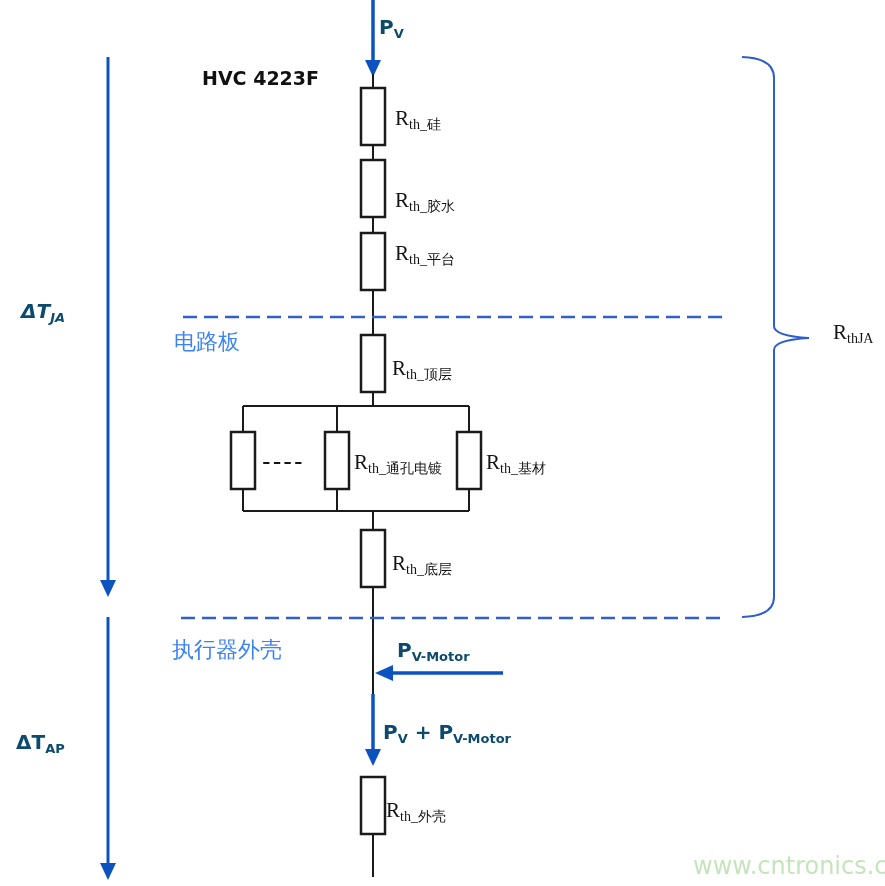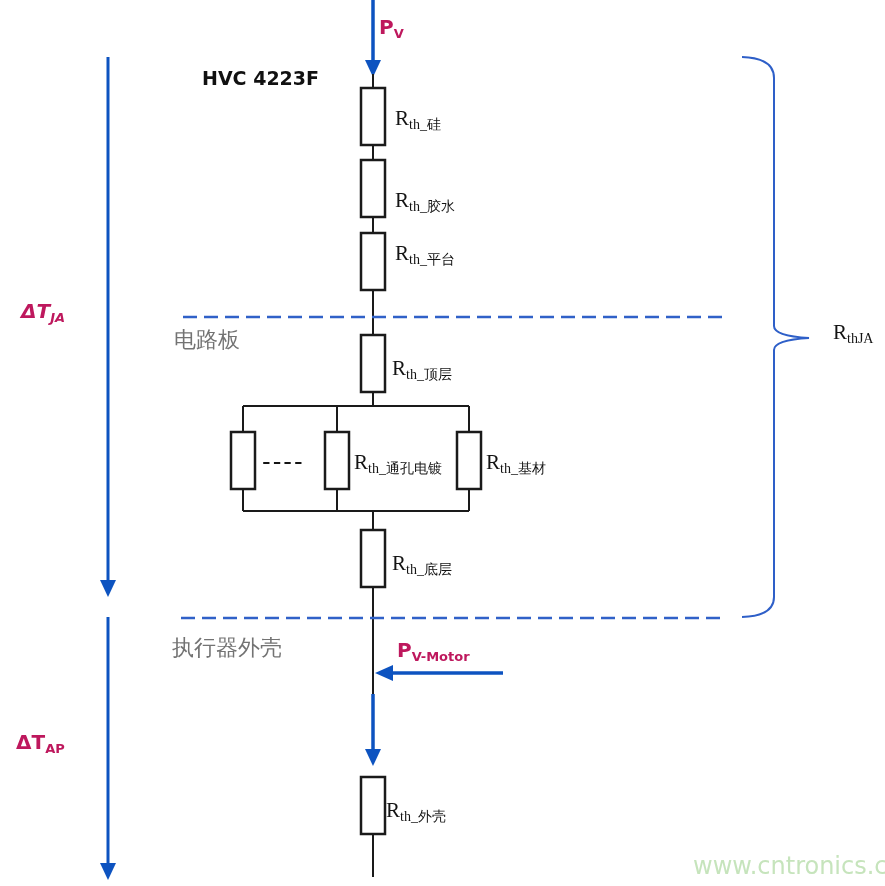--- a/index.html
+++ b/index.html
@@ -5,23 +5,23 @@
   html,body { margin:0; padding:0; background:#ffffff; }
   .canvas {
     position:relative; width:885px; height:886px; background:#ffffff;
     overflow:hidden; font-family:"DejaVu Sans", sans-serif;
   }
   svg.wires { position:absolute; left:0; top:0; width:885px; height:886px; }
   .lbl { position:absolute; white-space:nowrap; line-height:1.2; }
   .chip-title { color:#111; font-size:19px; font-weight:bold;margin-left:28px; }
   .r-label { color:#141414; font-size:21px;font-family:Liberation Serif, serif; }
   .r-label sub { font-size:14px; vertical-align:-0.3em; }
-  .blue-label { color:#be185d; font-size:20px; font-weight:bold; }
+  .blue-label { color:#0c4a6e; font-size:20px; font-weight:bold; }
   .blue-label sub { font-size:13px; font-weight:bold; vertical-align:-0.3em; }
-  .cn-label { color:#737373; font-size:22px;font-family:Liberation Mono, monospace; }
+  .cn-label { color:#3b82f6; font-size:22px; }
   .dashes { color:#141414; font-size:24px; letter-spacing:2px; }
   .watermark { color:#c6e4bc; font-size:24px; }
 </style>
 </head>
 <body>
 
 <div class="canvas">
 
   <svg class="wires" viewBox="0 0 885 886">
 
@@ -123,20 +123,23 @@
   </div>
 
   <div class="lbl dashes" style="left:262px; top:448px;">
     <span>----</span>
   </div>
 
   <div class="lbl blue-label" style="left:397px; top:638px;">
     <span>P</span><sub>V-Motor</sub>
   </div>
 
+  <div class="lbl blue-label" style="left:383px; top:720px;">
+    <span>P</span><sub>V</sub><span> + </span><span>P</span><sub>V-Motor</sub>
+  </div>
 
   <div class="lbl r-label" style="left:833px; top:320px;">
     <span>R</span><sub>thJA</sub>
   </div>
 
   <div class="lbl watermark" style="left:693px; top:852px;">
     <span>www.cntronics.com</span>
   </div>
 
 </div>

